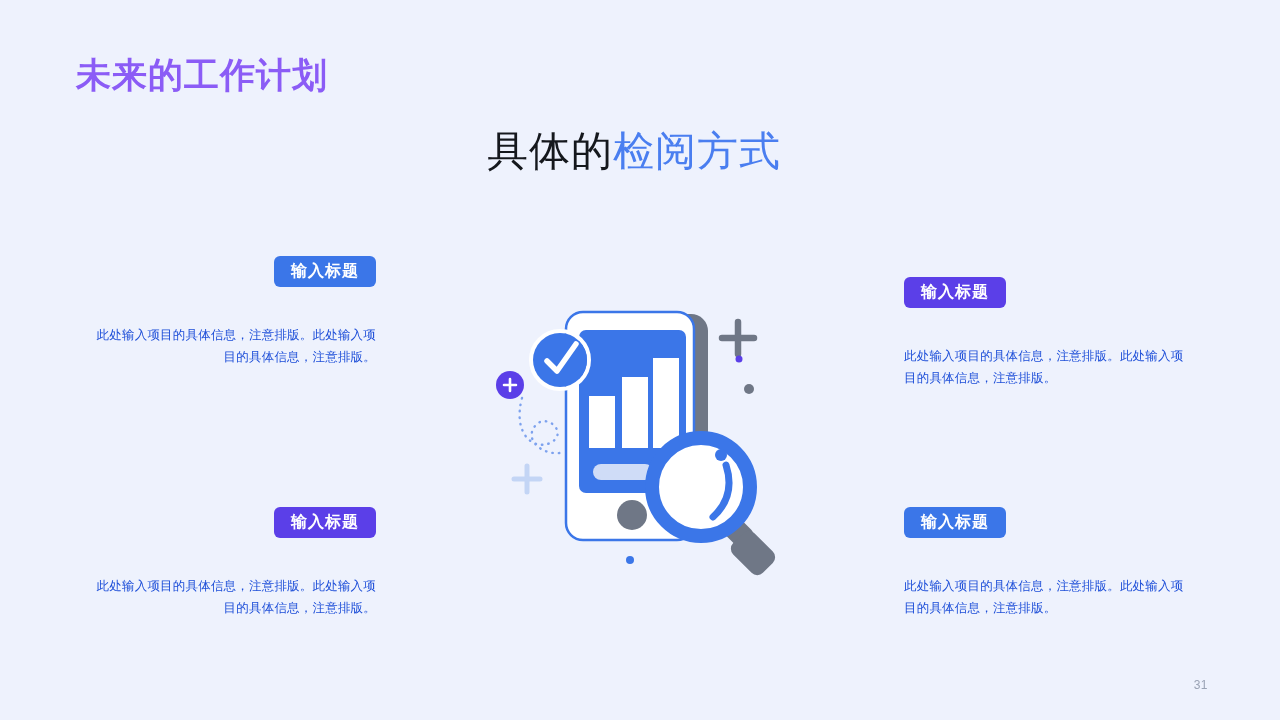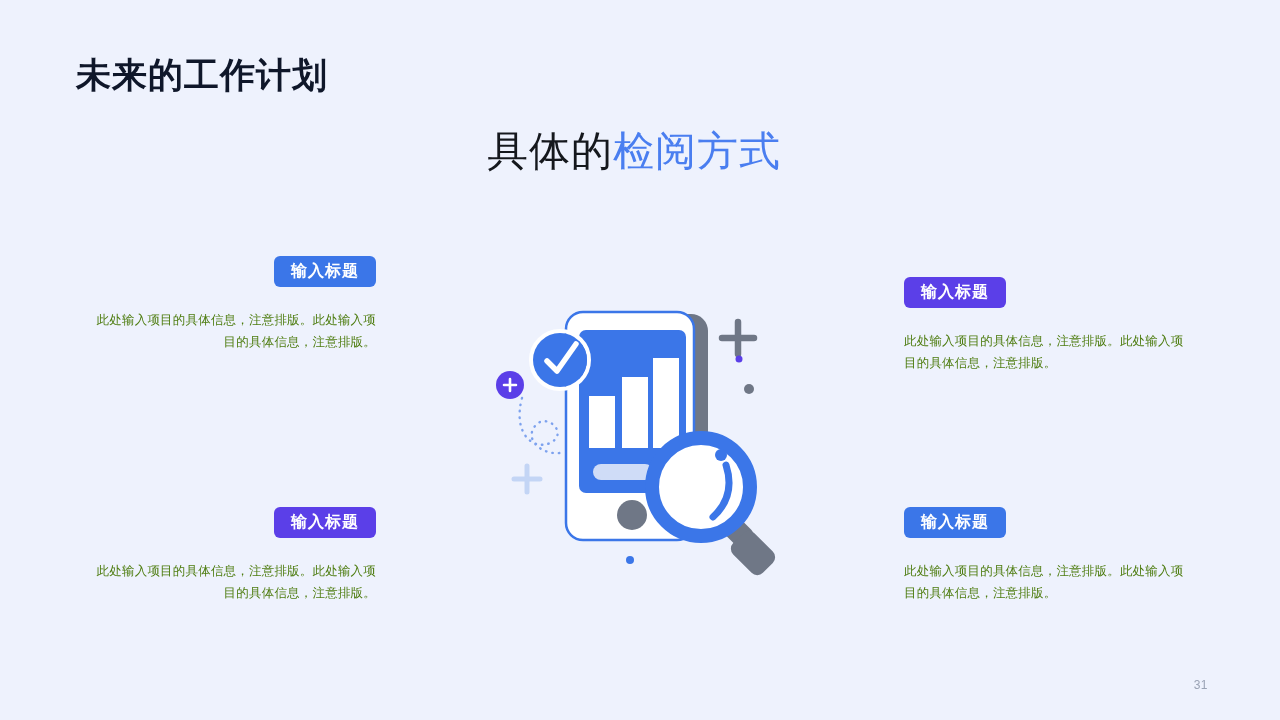--- a/index.html
+++ b/index.html
@@ -15,21 +15,21 @@
     position:relative;
     -webkit-font-smoothing:antialiased;
   }
 
   
   .slide-title {
     position:absolute;
     left:76px; top:52px;
     font-size:35px;
     font-weight:bold;
-    color:#0f172a;
+    color:#8b5cf6;
     letter-spacing:1px;
     white-space:nowrap;
   }
 
   .main-heading {
     position:absolute;
     left:487px; top:124px;
     font-size:41px;
     font-weight:normal;
     letter-spacing:1px;
@@ -59,25 +59,26 @@
   }
   .badge-blue   { background:#3b76e8; }
   .badge-purple { background:#5b3fe8; }
 
   .block-tl .badge-wrap,
   .block-bl .badge-wrap { text-align:right; }
   .block-tr .badge-wrap,
   .block-br .badge-wrap { text-align:left; }
 
   .block-body {
-    margin-top:22px;
+    margin-top:38px;
     font-size:12.5px;
     line-height:1.78;
-    color:#4d7c0f;
+    color:#1d4ed8;
     letter-spacing:0.2px;
+    font-family:Liberation Mono, monospace;
   }
   .block-tl .block-body,
   .block-bl .block-body { text-align:right; }
   .block-tr .block-body,
   .block-br .block-body { text-align:left; }
 
   
   .illustration {
     position:absolute;
     left:480px; top:300px;

